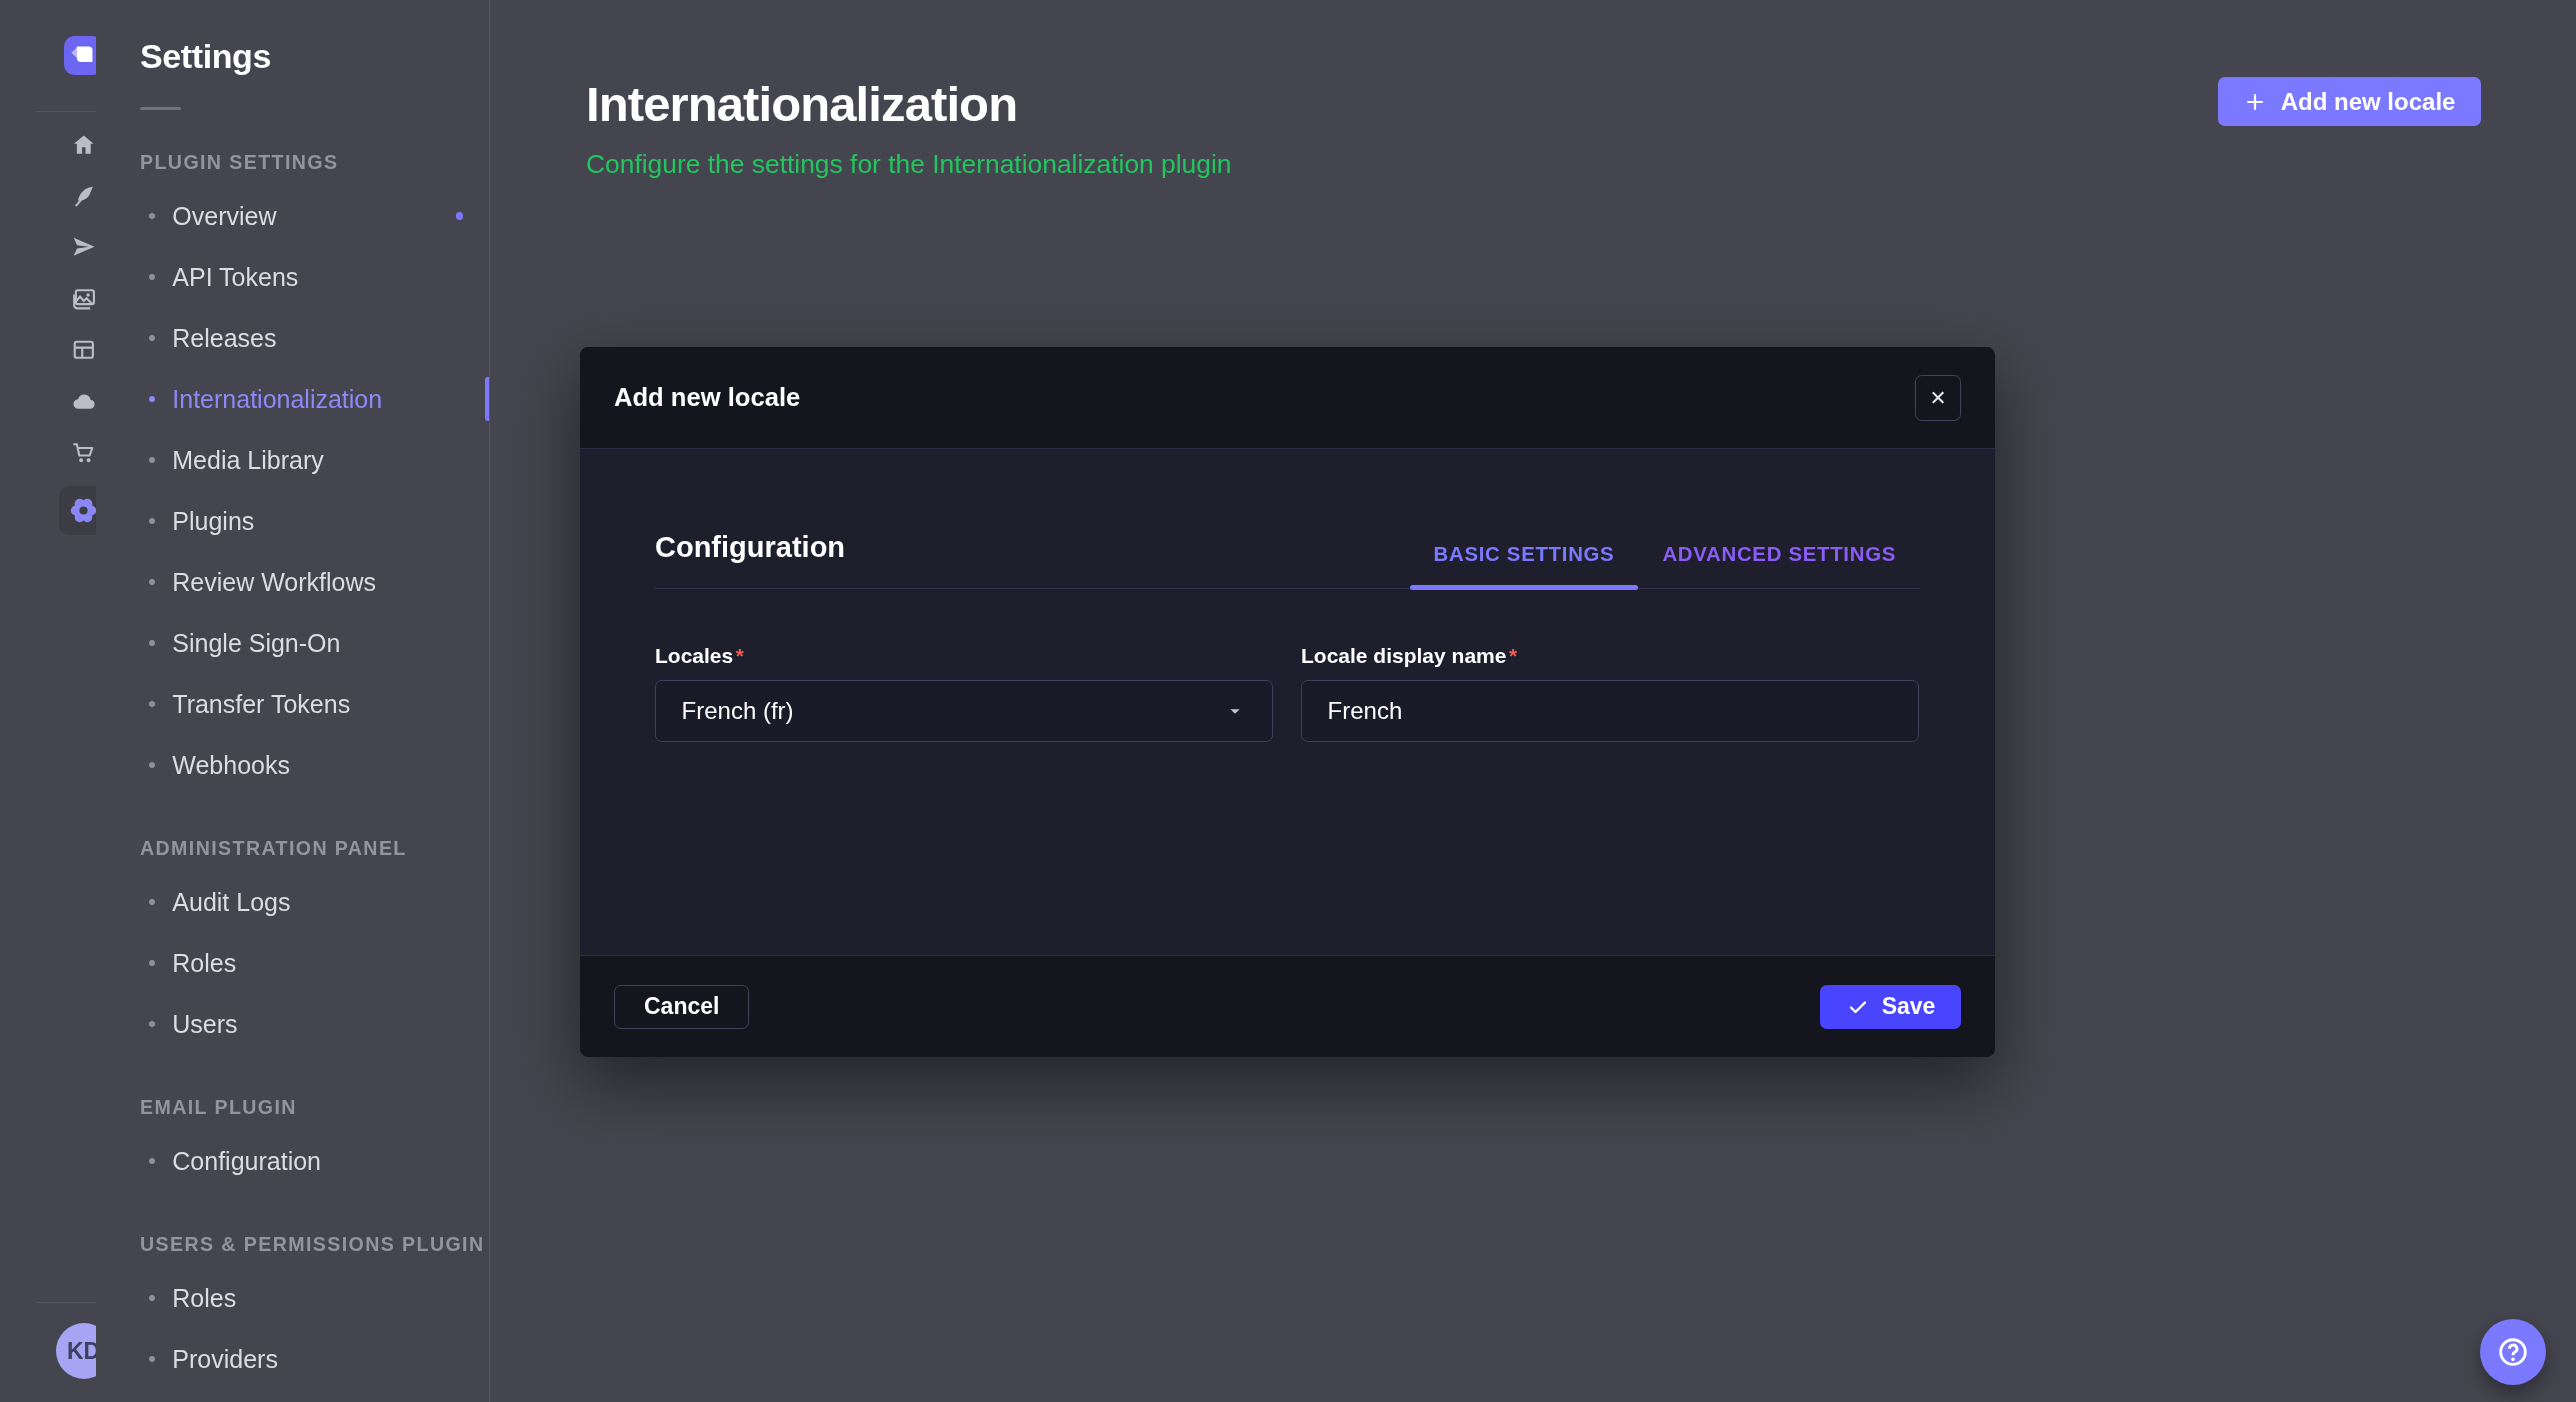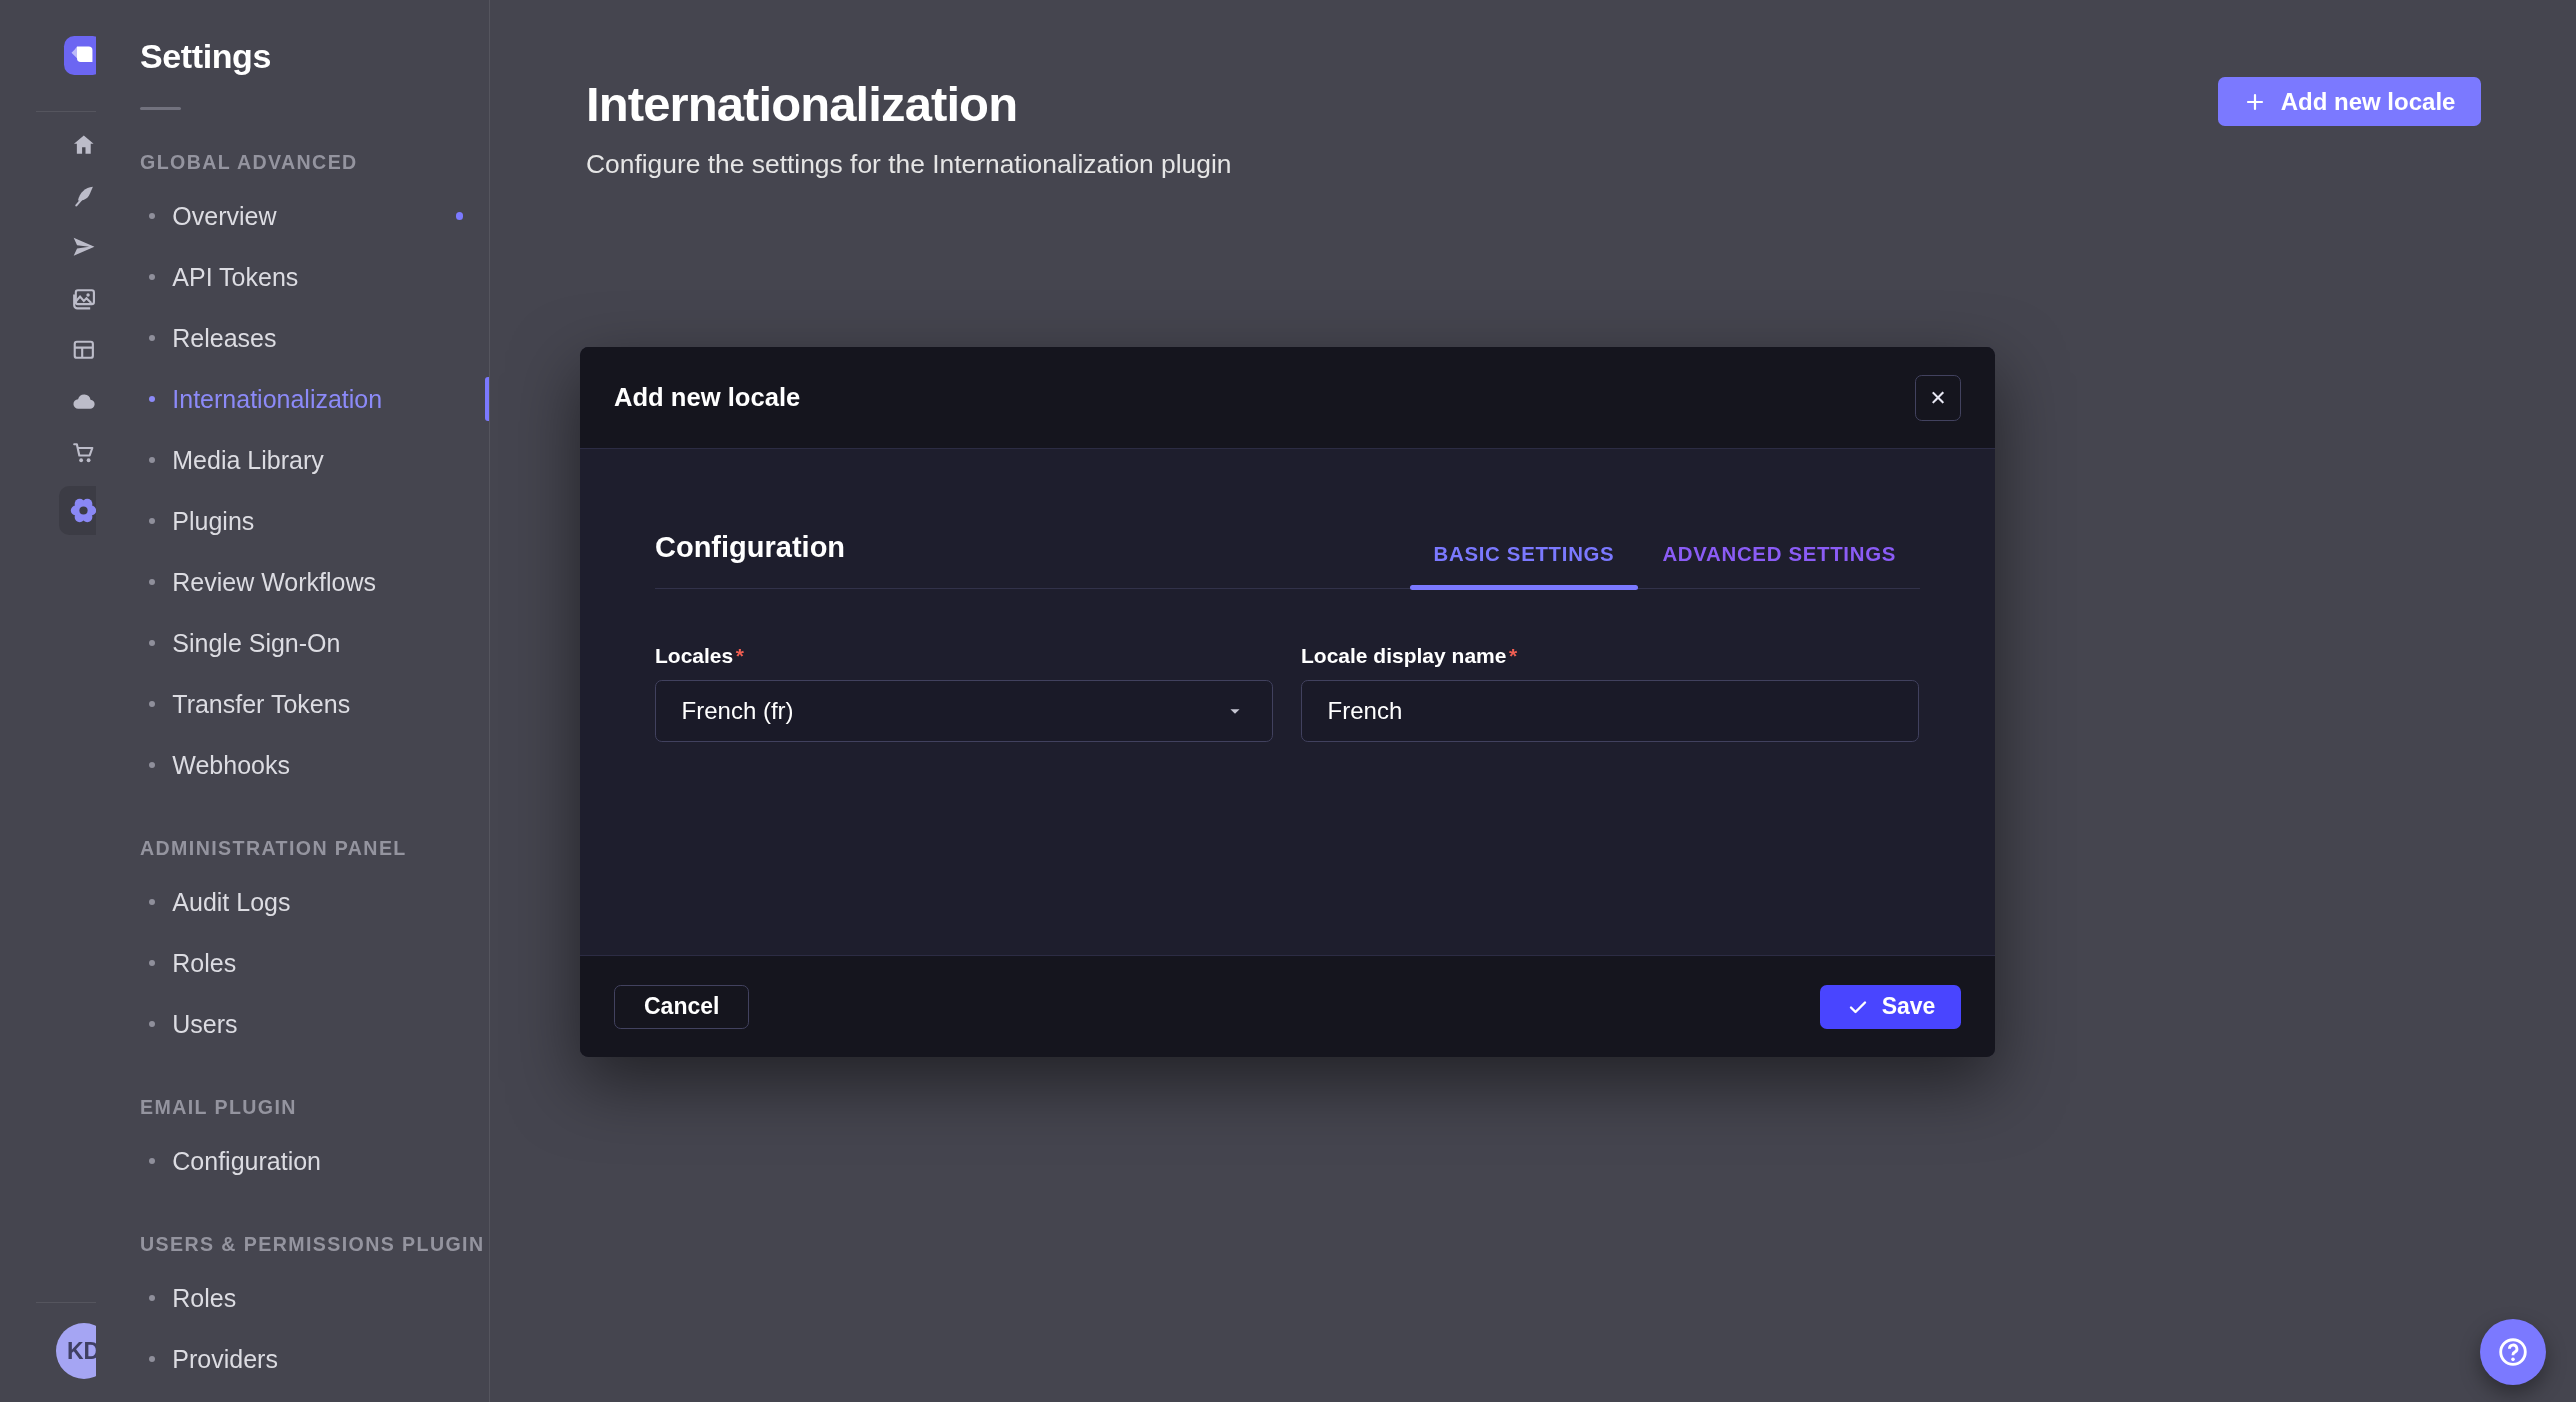--- a/index.html
+++ b/index.html
@@ -29,21 +29,21 @@
   .nav-item .label { font-size:25px; color:#dcdce2; }
   .nav-item--active .label { color:#8c8af8; }
   .nav-item--active .dot { background:#8c8af8; }
   .active-bar { position:absolute; right:-1.7px; top:8.5px; width:6px; height:44px; border-radius:3.4px; background:#7b79ff; }
   .notif-dot { margin-left:auto; width:7.7px; height:7.7px; border-radius:50%; background:#7b79ff; }
 
   
   .main { position:absolute; left:491px; top:0; right:0; bottom:0; padding:77px 95px 0; }
   .page-head { display:flex; justify-content:space-between; align-items:flex-start; }
   .page-title { font-size:49px; font-weight:700; letter-spacing:-0.9px; line-height:55px; }
-  .page-sub { margin-top:15.3px; font-size:26.4px; line-height:34px; color:#e5e5e5; }
+  .page-sub { margin-top:15.3px; font-size:26.4px; line-height:34px; color:#22c55e; }
   .btn-add { height:49px; margin-top:0; background:#7b79ff; color:#fff; font-family:inherit; font-size:24px; font-weight:600; border:none; border-radius:6.8px; padding:0 25.6px; display:flex; align-items:center; gap:13.6px; cursor:pointer; }
   .btn-add svg { width:24px; height:24px; }
 
   .card { margin-top:68px; background:#4e4e59; border:0.9px solid #5e5e69; border-radius:8.5px; height:204px; overflow:hidden; }
   .thead { height:97px; display:grid; grid-template-columns:118px 722px 1fr 128px; align-items:center; padding:0 60px; border-bottom:0.9px solid #5e5e69; }
   .th { font-size:19px; font-weight:700; color:#cfcfda; letter-spacing:1px; }
   .trow { height:106px; display:flex; align-items:center; justify-content:flex-end; padding-right:83px; }
   .pencil-btn { background:none; border:none; cursor:pointer; }
   .pencil-btn svg { width:31px; height:31px; }
 
@@ -151,21 +151,21 @@
   </nav>
   <div class="rail__bottom">
     <div class="avatar">KD</div>
   </div>
 </aside>
 
 <aside class="sidebar">
   <h1 class="sidebar__title">Settings</h1>
   <div class="sidebar__rule"></div>
 
-  <div class="sec-label">GLOBAL ADVANCED</div>
+  <div class="sec-label">PLUGIN SETTINGS</div>
   <div class="nav-item">
     <span class="dot"></span>
     <span class="label">Overview</span>
     <span class="notif-dot"></span>
   </div>
   <div class="nav-item">
     <span class="dot"></span>
     <span class="label">API Tokens</span>
   </div>
   <div class="nav-item">

